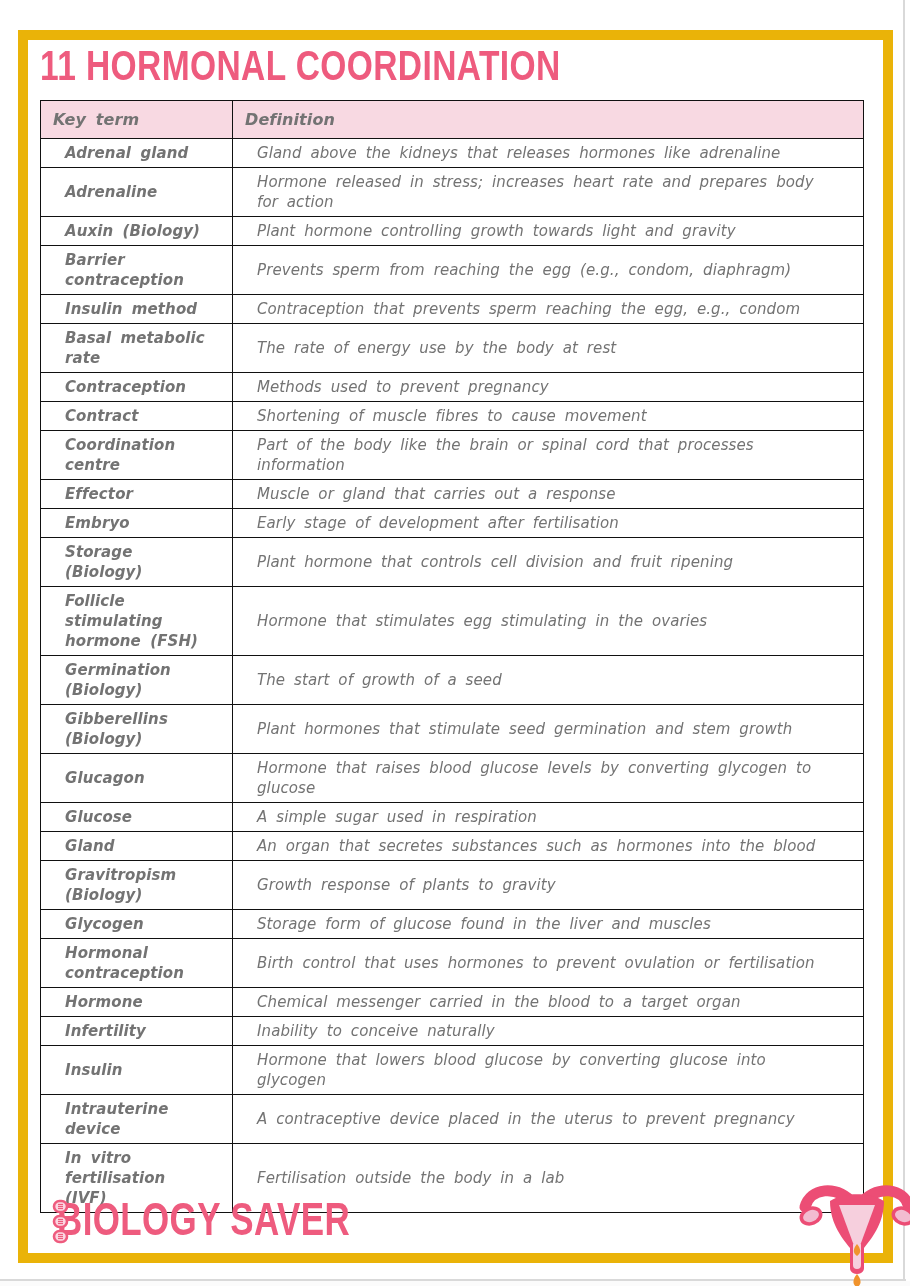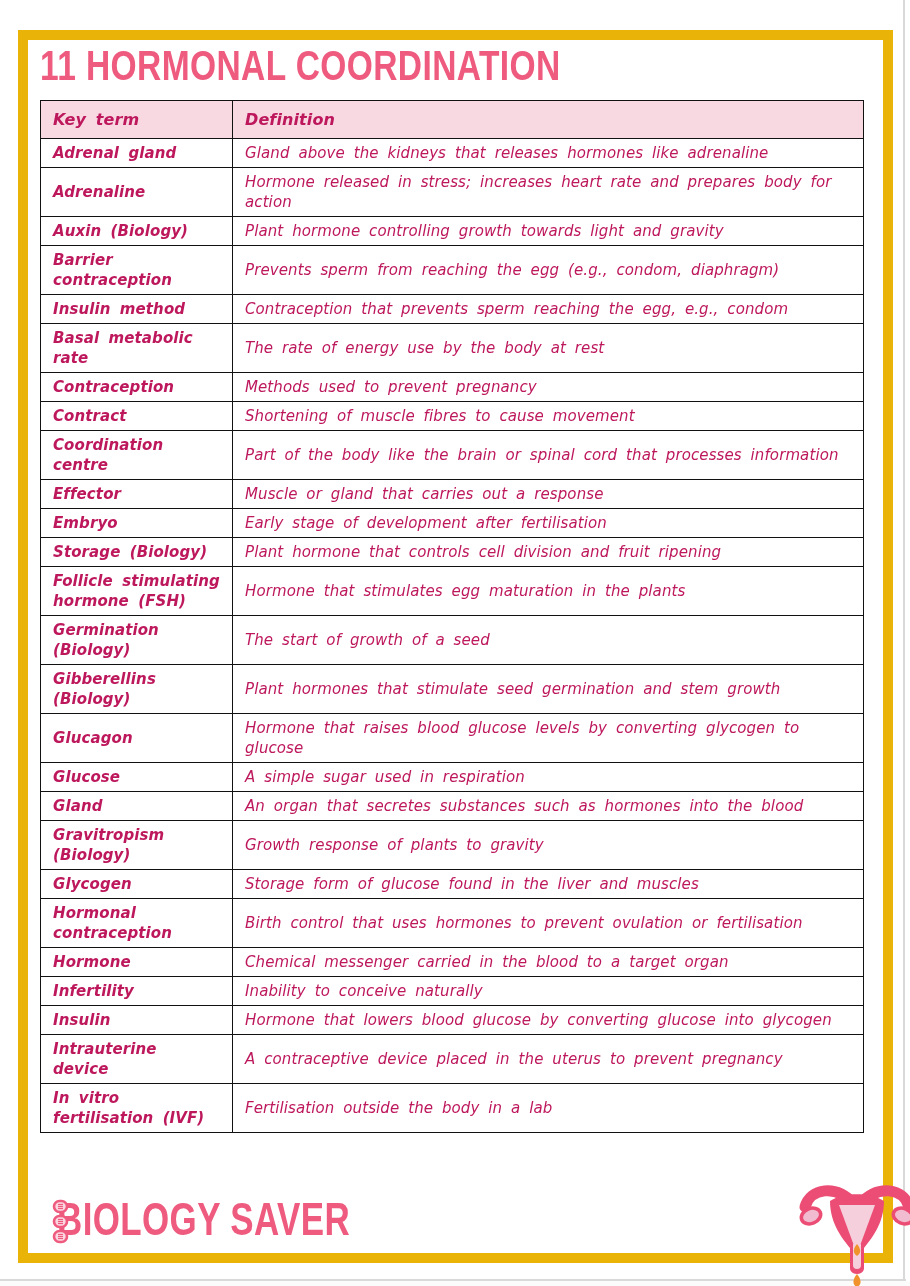--- a/index.html
+++ b/index.html
@@ -31,28 +31,28 @@
   
   table.glossary{
     position:absolute;left:12px;top:60px;width:823px;
     border-collapse:collapse;table-layout:fixed;
     background:#fff;
   }
   table.glossary col.c-term{width:192px;}
   table.glossary col.c-def{width:631px;}
   table.glossary th, table.glossary td{
     border:1.6px solid #111;vertical-align:middle;
-    font-size:15px;color:#be185d;
+    font-size:15px;color:#737373;
   }
   .hand{font-style:italic;word-spacing:4px;letter-spacing:0.1px;}
   table.glossary th{
     background:#f8d9e2;text-align:left;font-weight:bold;
     padding:9px 12px;font-size:16px;
   }
-  table.glossary td{padding:4px 12px;line-height:20px;}
+  table.glossary td{padding:4px 24px;line-height:20px;}
   td.term{font-weight:bold;}
   tr.row{height:29px;}
 
   
   .footer-logo{position:absolute;left:12px;bottom:4px;height:56px;margin-left:17px;}
   .logo-text{
     position:relative;display:inline-block;
     font-family:"Liberation Sans",sans-serif;font-weight:bold;
     font-size:46px;line-height:52px;color:#ee5b7e;
     transform:scaleX(0.76);transform-origin:left center;white-space:nowrap;
@@ -140,21 +140,21 @@
           </tr>
 
 
           <tr class="row">
             <td class="term hand">Storage (Biology)</td>
             <td class="def hand">Plant hormone that controls cell division and fruit ripening</td>
           </tr>
 
           <tr class="row">
             <td class="term hand">Follicle stimulating hormone (FSH)</td>
-            <td class="def hand">Hormone that stimulates egg maturation in the plants</td>
+            <td class="def hand">Hormone that stimulates egg stimulating in the ovaries</td>
           </tr>
 
           <tr class="row">
             <td class="term hand">Germination (Biology)</td>
             <td class="def hand">The start of growth of a seed</td>
           </tr>
 
           <tr class="row">
             <td class="term hand">Gibberellins (Biology)</td>
             <td class="def hand">Plant hormones that stimulate seed germination and stem growth</td>

